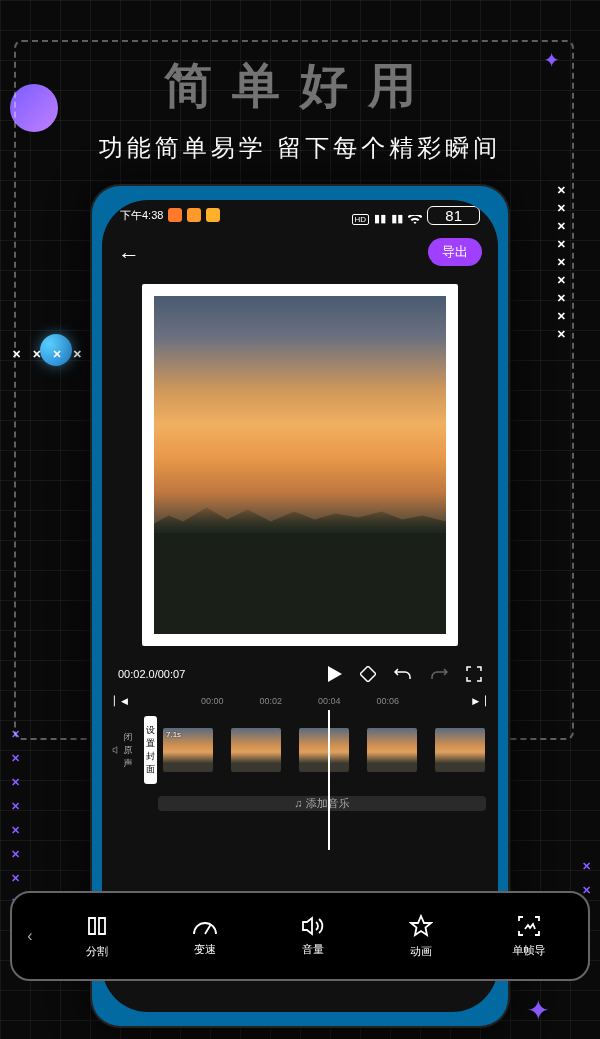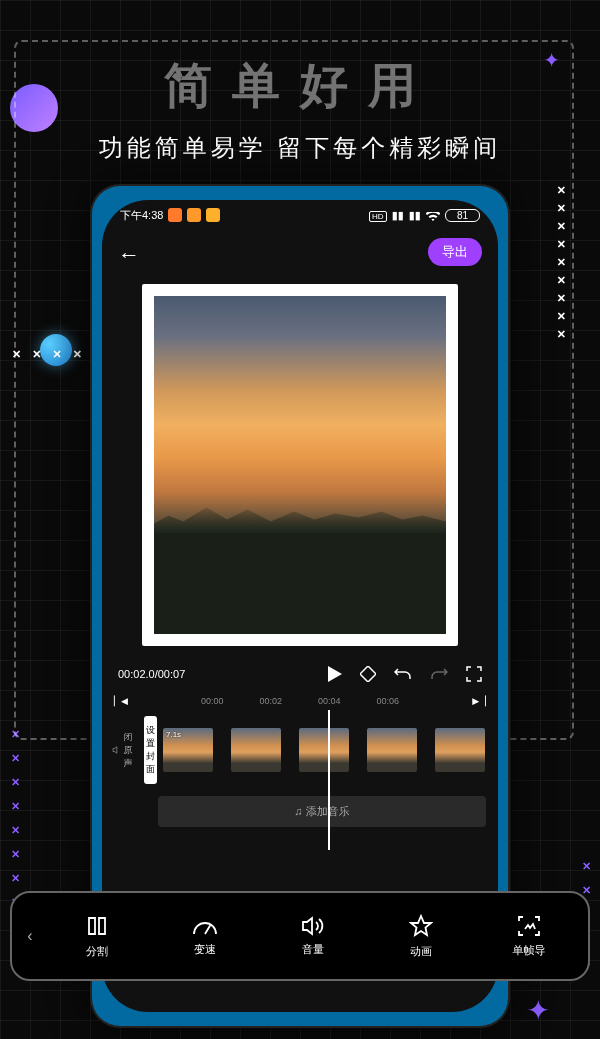--- a/index.html
+++ b/index.html
@@ -34,21 +34,21 @@
 .time-row .ticks{display:flex;gap:36px}
 .clip-row{display:flex;align-items:center;gap:6px;padding:6px 10px;position:relative}
 .mute-col{display:flex;flex-direction:row;align-items:center;gap:3px;color:#aaa;font-size:9px;width:26px}
 .cover-btn{background:#fff;color:#000;font-size:9px;padding:8px 2px;border-radius:3px;width:30px;text-align:center}
 .clips{display:flex;gap:18px;flex:1;height:44px}
 .clip{width:50px;height:44px;border-radius:2px;background:linear-gradient(180deg,#5a6a80 0%,#d09050 40%,#e0a060 55%,#3a3830 80%);position:relative}
 .clip.dark{background:linear-gradient(180deg,#303848,#404858,#2a2a3a)}
 .clip .dur{position:absolute;top:2px;left:3px;color:#fff;font-size:8px;text-shadow:0 0 2px #000}
 .add-btn{width:30px;height:30px;border-radius:6px;background:#1a1a1a;display:flex;align-items:center;justify-content:center;color:#ff60c0;font-size:20px;border:1px solid #333}
 .playhead{position:absolute;top:0;left:226px;width:2px;height:140px;background:#fff}
-.music-row{margin:6px 12px 16px 56px;background:#2a2a2a;border-radius:4px;padding:8px;text-align:center;color:#aaa;font-size:11px}
+.music-row{margin:6px 12px 16px 56px;background:#2a2a2a;border-radius:4px;text-align:center;color:#aaa;font-size:11px}
 .toolbar{position:absolute;bottom:58px;left:10px;right:10px;height:90px;background:#000;border:2px solid #666;border-radius:20px;display:flex;align-items:center;padding:0 6px;gap:2px;color:#fff}
 .tb-back{width:24px;display:flex;align-items:center;justify-content:center;font-size:16px;color:#aaa}
 .tb-item{flex:1;display:flex;flex-direction:column;align-items:center;gap:6px;font-size:11px}
 .tb-ic{font-size:20px}
 svg{display:block}
 </style>
 </head>
 <body>
 
 <div class="grid-bg"></div>
@@ -87,21 +87,21 @@
         <span class="app-icon" style="background:#ff9a2a"></span>
         <span class="app-icon" style="background:#ffb02a"></span>
       </div>
       <div class="right">
         <span style="font-size:8px;border:1px solid #fff;padding:0 2px;border-radius:2px">HD</span>
         <span>▮▮</span>
         <span>▮▮</span>
         <svg width="14" height="10" viewBox="0 0 14 10">
             <path d="M7 9L8.5 7.5a2 2 0 00-3 0zM4 6a5 5 0 016 0l1.5-1.5a7 7 0 00-9 0zM1 3a9 9 0 0112 0L14.5 1.5a11 11 0 00-15 0z" fill="#fff"></path>
           </svg>
-        <span style="font-size:10px;border:1px solid #fff;padding:0 11px;border-radius:6px">81</span>
+        <span style="font-size:15px;border:1px solid #fff;padding:0 17px;border-radius:6px">81</span>
       </div>
     </div>
 
     <div class="top-bar">
       <div class="back-ic">←</div>
       <div class="export-btn">导出</div>
     </div>
 
     <div class="preview">
       <div class="sunset"></div>

